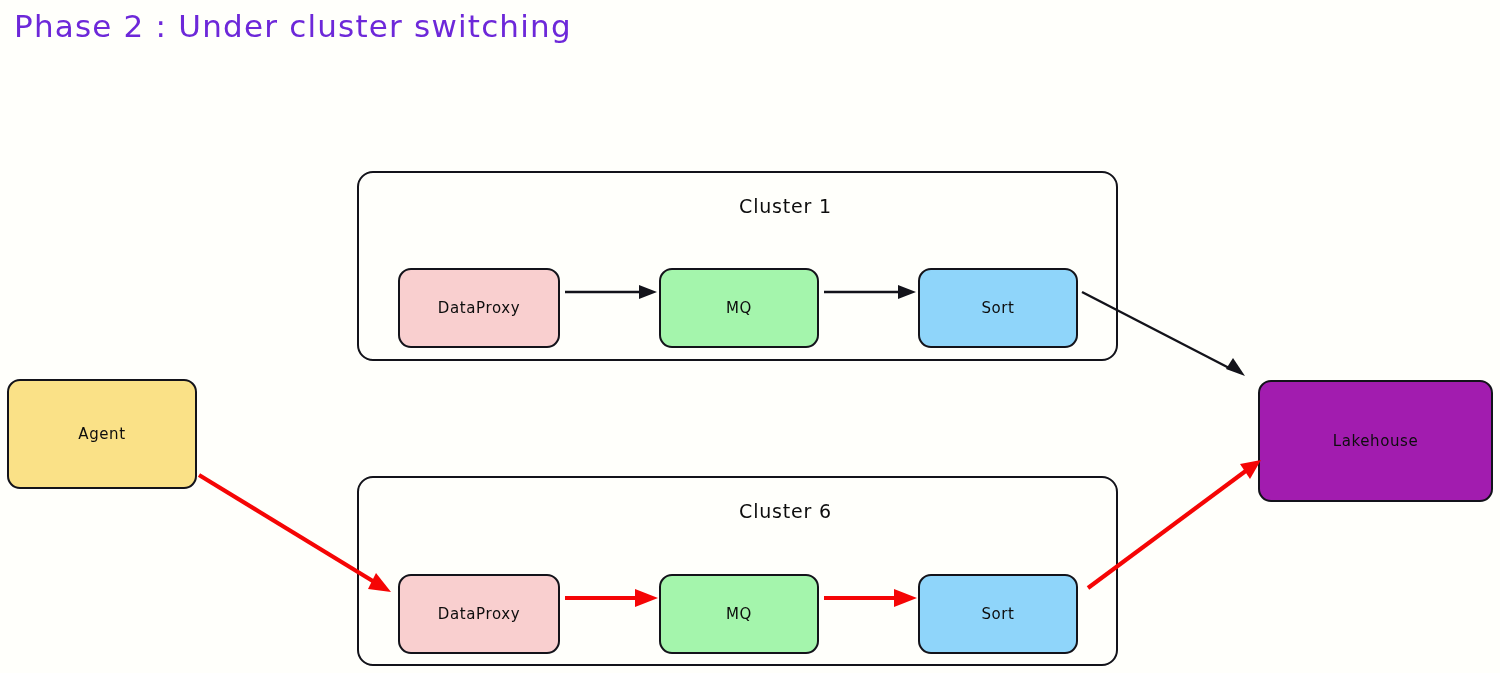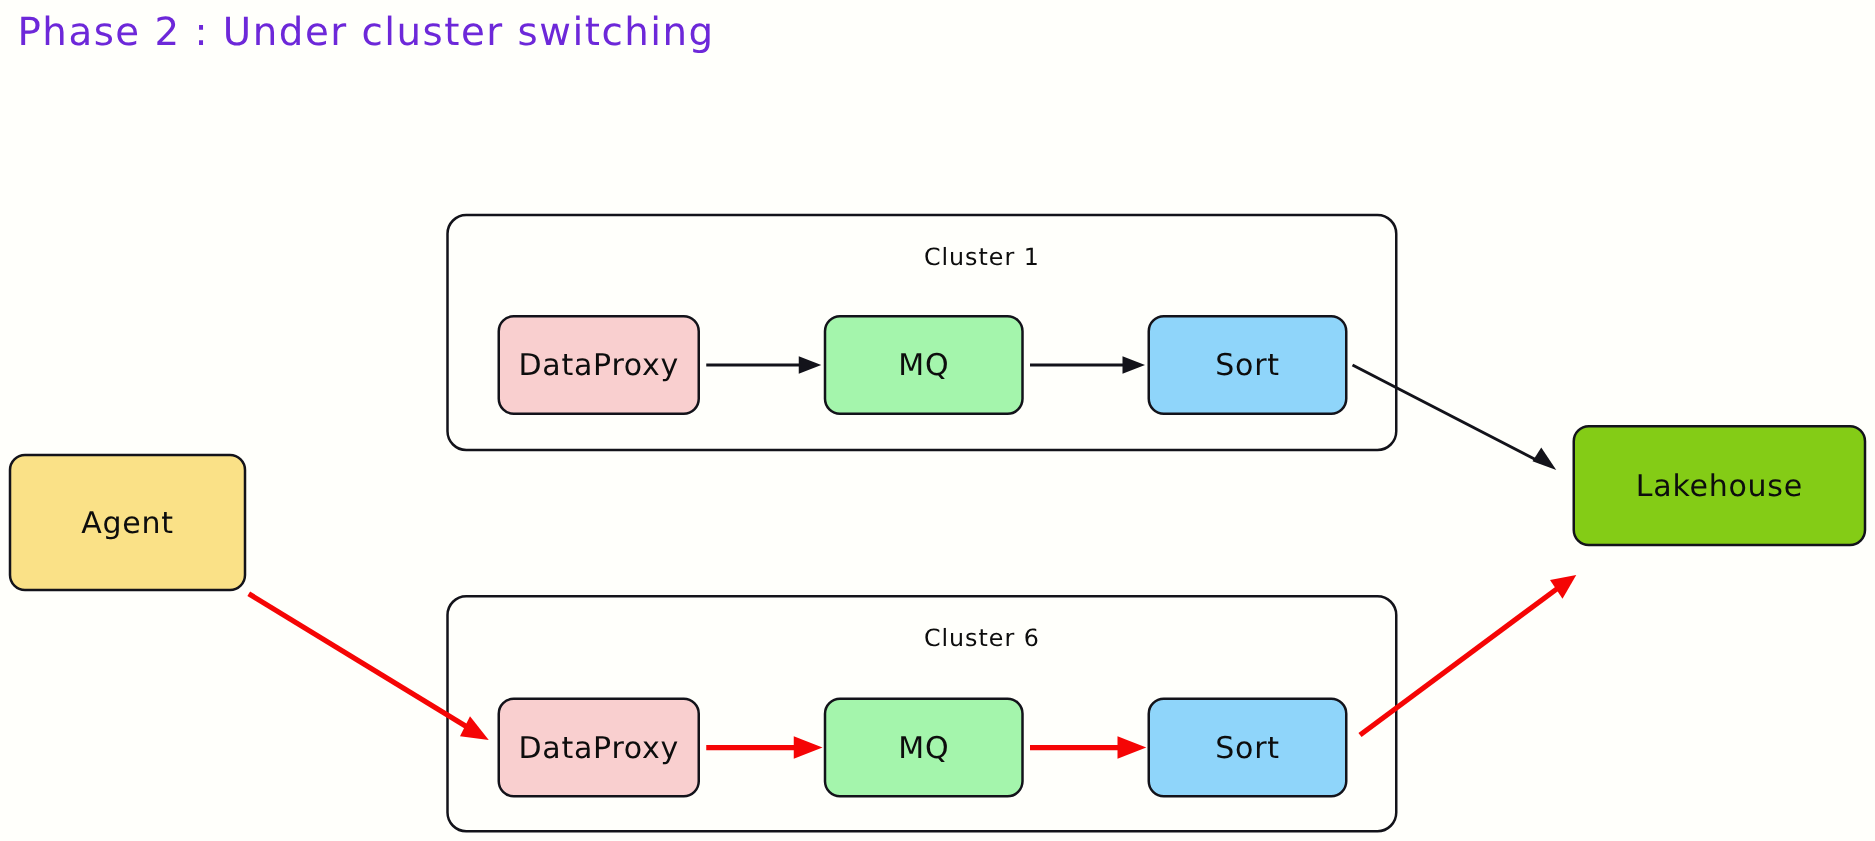--- a/index.html
+++ b/index.html
@@ -52,23 +52,24 @@
     margin-left: 48px;
   }
   .node {
     position: absolute;
     border: 2.6px solid #13131a;
     border-radius: 13px;
     box-sizing: border-box;
     display: flex;
     align-items: center;
     justify-content: center;
-    font-size: 24px;
+    font-size: 15px;
     color: #0d0d0d;
     letter-spacing: 0.6px;
+    margin-top: 16px;
   }
   .node-dataproxy { background: #f9cfcf; }
   .node-mq        { background: #a4f5ac; align-items: center; }
   .node-sort      { background: #8fd5fa; }
   .node-terminal  { background: #fae187; }
 
   svg.edge-layer {
     position: absolute;
     left: 0;
     top: 0;
@@ -118,21 +119,21 @@
   </div>
 
   <div class="node node-sort" style="left: 918px; top: 558px; width: 160px; height: 80px; background: rgb(143, 213, 250);">
     <span>Sort</span>
   </div>
 
   <div class="node node-terminal" style="left: 7px; top: 363px; width: 190px; height: 110px; background: rgb(250, 225, 135);">
     <span>Agent</span>
   </div>
 
-  <div class="node node-terminal" style="left: 1258px; top: 340px; width: 235px; height: 97px; background: #84cc16;">
+  <div class="node node-terminal" style="left: 1258px; top: 364px; width: 235px; height: 122px; background: #a21caf;">
     <span>Lakehouse</span>
   </div>
 
   <svg class="edge-layer" viewBox="0 0 1500 673">
 
     <g>
       <line class="edge-black" x1="565" y1="292" x2="645" y2="292"></line>
       <polygon class="head-black" points="657,292 639,285 639,299"></polygon>
     </g>
 

